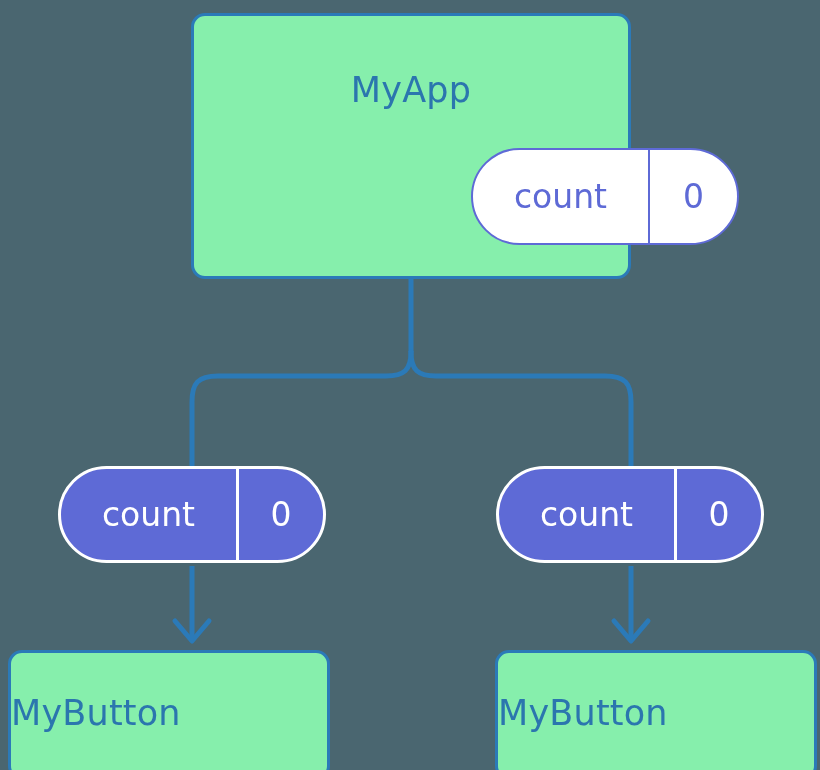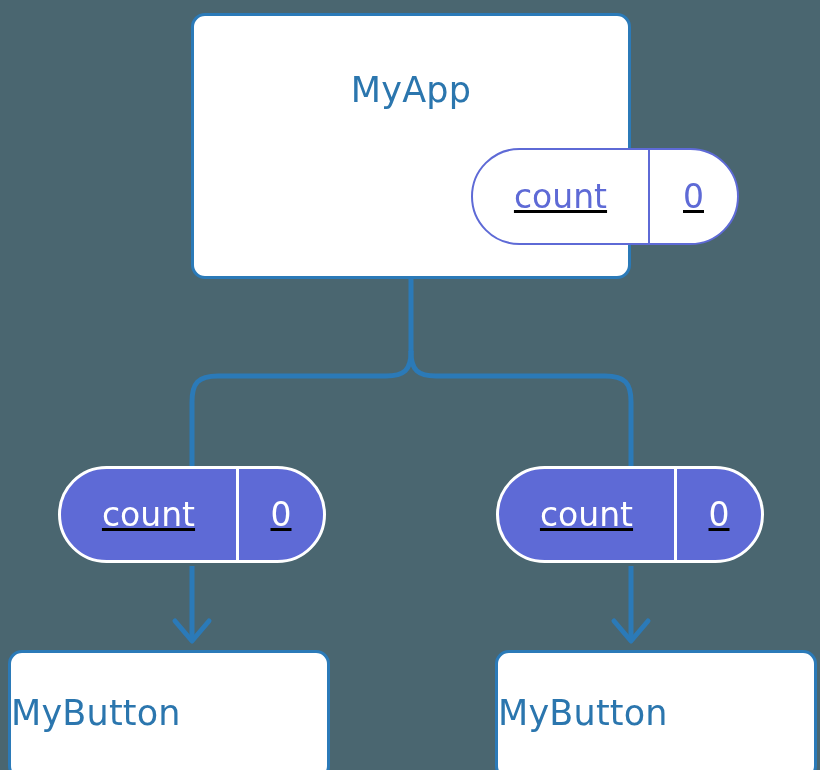--- a/index.html
+++ b/index.html
@@ -26,21 +26,21 @@
     left: 0;
     top: 0;
     width: 820px;
     height: 770px;
     z-index: 1;
   }
 
   
   .card {
     position: absolute;
-    background: #ffffff;
+    background: #86efac;
     border: 3px solid #2b7ab8;
     border-radius: 14px;
     box-sizing: border-box;
     z-index: 2;
   }
   .card-title {
     color: #2b76ae;
     font-size: 35px;
     font-weight: 400;
     letter-spacing: 0.2px;
@@ -86,21 +86,20 @@
 
   
   .pill {
     position: absolute;
     display: flex;
     align-items: stretch;
     box-sizing: border-box;
     border-radius: 999px;
     z-index: 3;
     overflow: hidden;
-    text-decoration: underline;
   }
   .pill .pill-key,
   .pill .pill-val {
     display: flex;
     align-items: center;
     justify-content: center;
     box-sizing: border-box;
     white-space: nowrap;
   }
 

